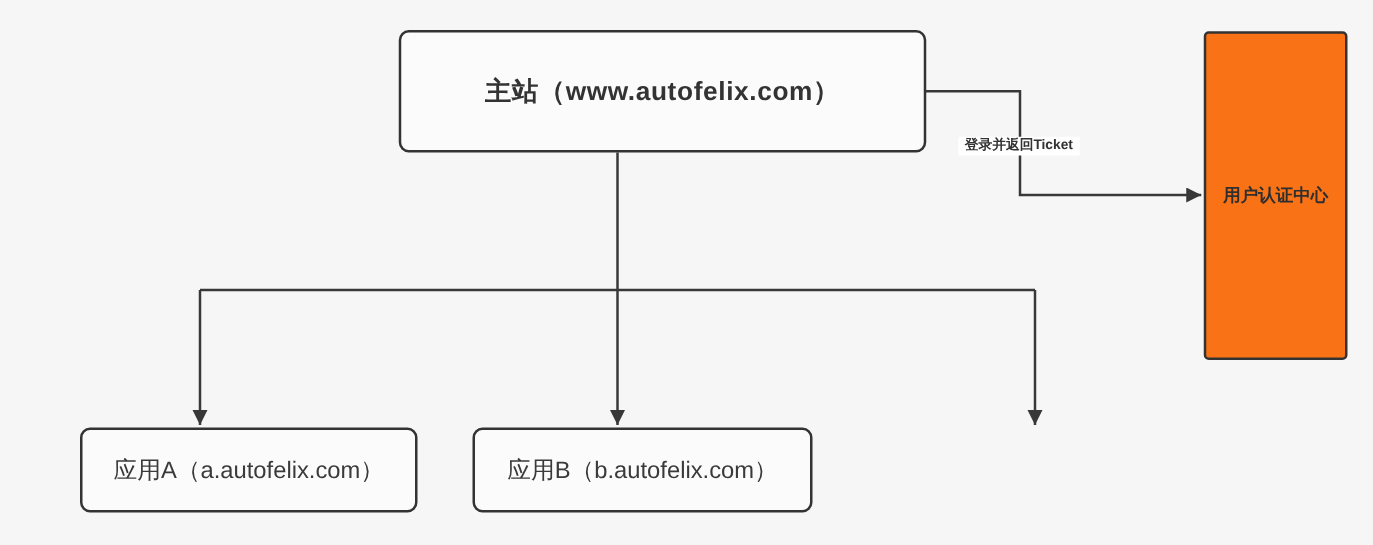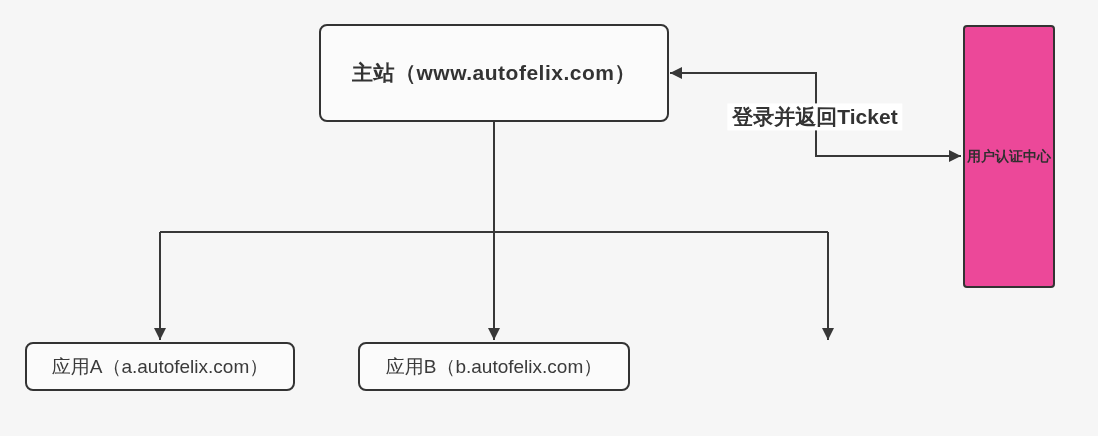--- a/index.html
+++ b/index.html
@@ -31,59 +31,60 @@
     border: 2px solid #333333;
     background: #fbfbfb;
     display: flex;
     align-items: center;
     justify-content: center;
     text-align: center;
     color: #333333;
   }
   .node-main {
     left: 319px; top: 24px;
-    width: 350px; height: 98px;
+    width: 422px; height: 98px;
     border-radius: 8px;
     font-size: 21px;
     font-weight: 700;
     letter-spacing: 0.5px;
   }
   .node-auth {
     left: 963px; top: 25px;
-    width: 92px; height: 263px;
+    width: 115px; height: 263px;
     border-radius: 4px;
-    background: #ec4899;
+    background: #f97316;
     font-size: 14px;
     font-weight: 700;
     color: #2f2f2f;
   }
   .node-app {
     top: 342px;
-    width: 270px; height: 49px;
+    width: 270px; height: 68px;
     border-radius: 8px;
     font-size: 19px;
     font-weight: 400;
     color: #3a3a3a;
+    margin-left: 39px;
   }
   .node-app-a { left: 25px; }
-  .node-app-b { left: 358px; width: 272px; }
+  .node-app-b { left: 339px; width: 272px; }
   .node-app-c { left: 692px; }
   .edge-label {
     position: absolute;
     transform: translate(-50%, -50%);
     background: #ffffff;
     color: #333333;
     font-weight: 700;
     white-space: nowrap;
     padding: 1px 5px;
     line-height: 1.2;
   }
   .label-login {
     left: 815px; top: 117px;
-    font-size: 21px;
+    font-size: 11px;
   }
   .label-ticket {
     left: 494px; top: 232px;
     font-size: 27px;
     color: #2f2f2f;
   }
 </style>
 </head>
 <body>
 

